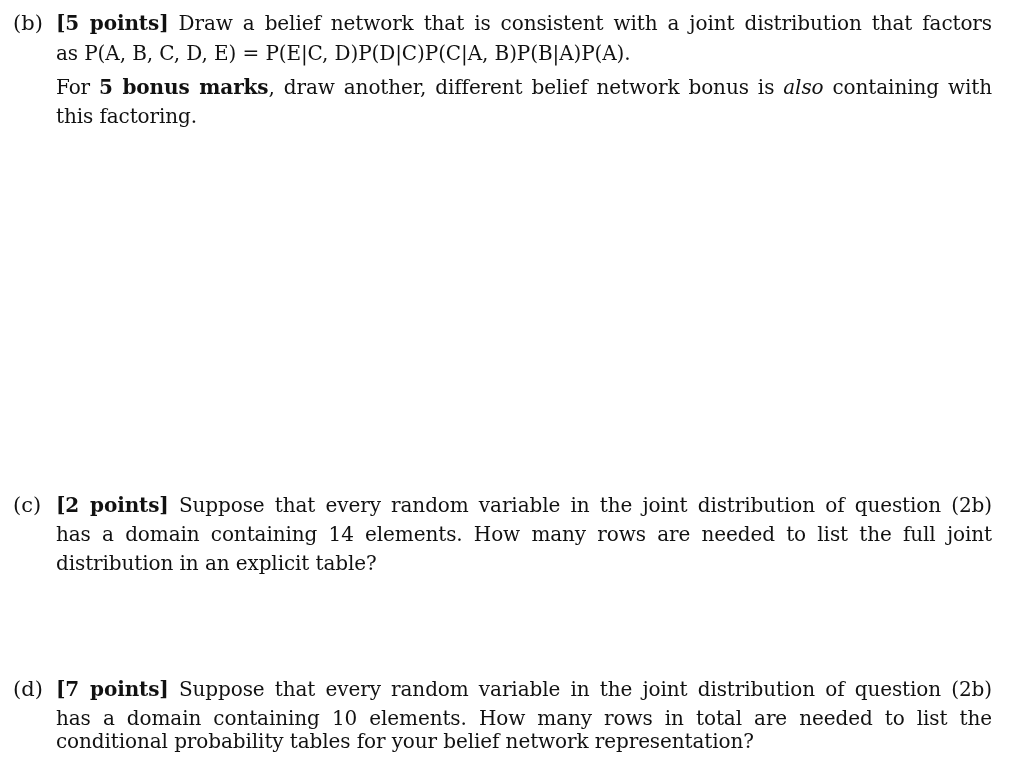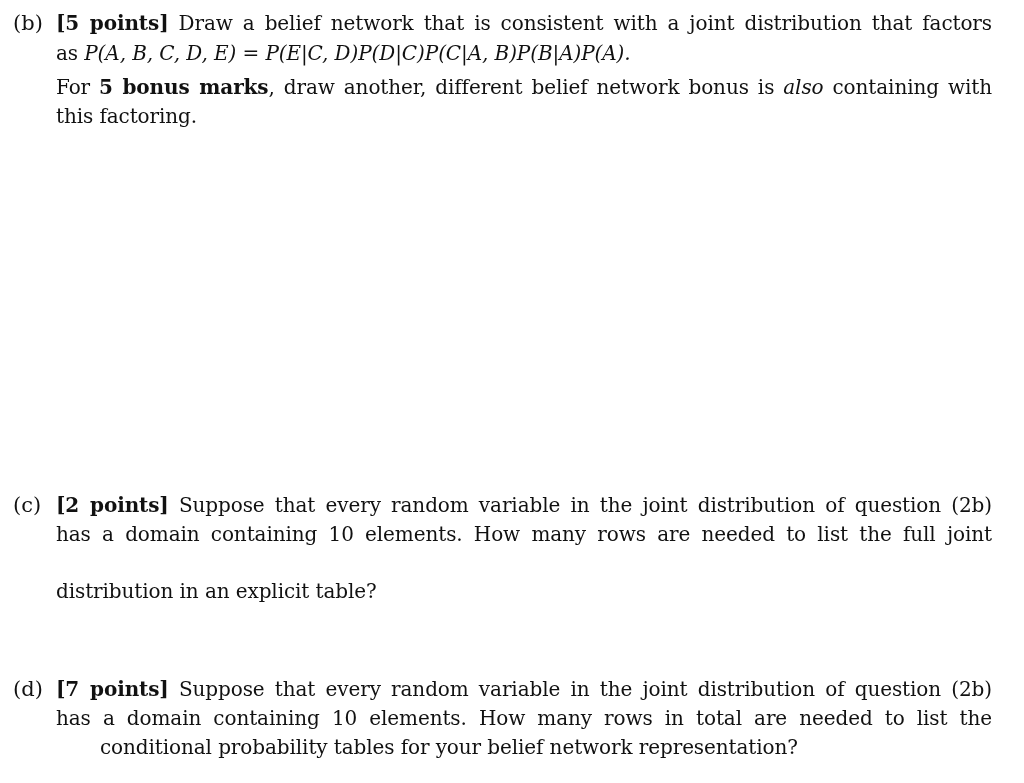--- a/index.html
+++ b/index.html
@@ -35,21 +35,20 @@
     .label {
       position: absolute;
       left: 13px;
       font-size: 21px;
       line-height: 29px;
     }
     b { font-weight: bold; }
     i { font-style: italic; }
     .math {
       font-family: "DejaVu Serif", "Liberation Serif", serif;
-      font-style: italic;
     }
     .answer-space {
       position: absolute;
       left: 56px;
       width: 936px;
     }
   </style>
 </head>
 <body>
 
@@ -67,26 +66,26 @@
   <div class="line" style="left:56px; top:93px;">this factoring.</div>
 </div>
 
 <div class="answer-space" style="top:135px; height:345px;"></div>
 
 <div class="q" style="top:491px;">
   <span class="label" style="top:0;">(c)</span>
   <div class="line just" style="left:56px; width:936px; top:0;">
     <b>[2 points]</b><span> Suppose that every random variable in the joint distribution of question (2b)</span>
   </div>
-  <div class="line just" style="left:56px; width:936px; top:29px;">has a domain containing 10 elements.  How many rows are needed to list the full joint</div>
-  <div class="line" style="left:56px; top:58px;margin-top:28px;">distribution in an explicit table?</div>
+  <div class="line just" style="left:56px; width:936px; top:29px;">has a domain containing 14 elements.  How many rows are needed to list the full joint</div>
+  <div class="line" style="left:56px; top:58px;">distribution in an explicit table?</div>
 </div>
 
 <div class="answer-space" style="top:585px; height:85px;"></div>
 
 <div class="q" style="top:675px;">
   <span class="label" style="top:0;">(d)</span>
   <div class="line just" style="left:56px; width:936px; top:0;">
     <b>[7 points]</b><span> Suppose that every random variable in the joint distribution of question (2b)</span>
   </div>
   <div class="line just" style="left:56px; width:936px; top:29px;">has a domain containing 10 elements.  How many rows in total are needed to list the</div>
-  <div class="line" style="left:56px; top:58px;margin-left:44px;">conditional probability tables for your belief network representation?</div>
+  <div class="line" style="left:56px; top:52px;">conditional probability tables for your belief network representation?</div>
 </div>
 
 </body></html>

